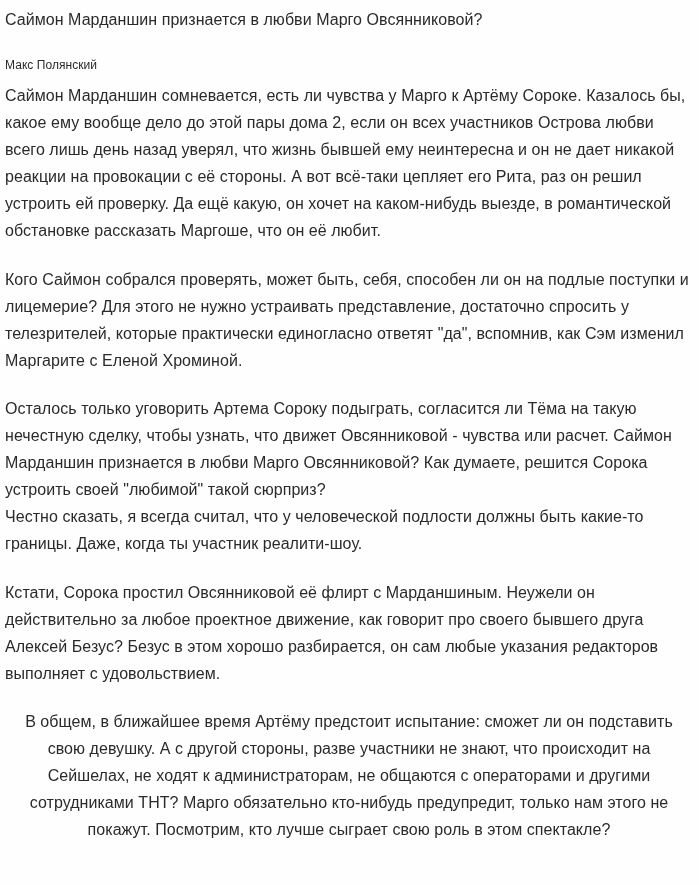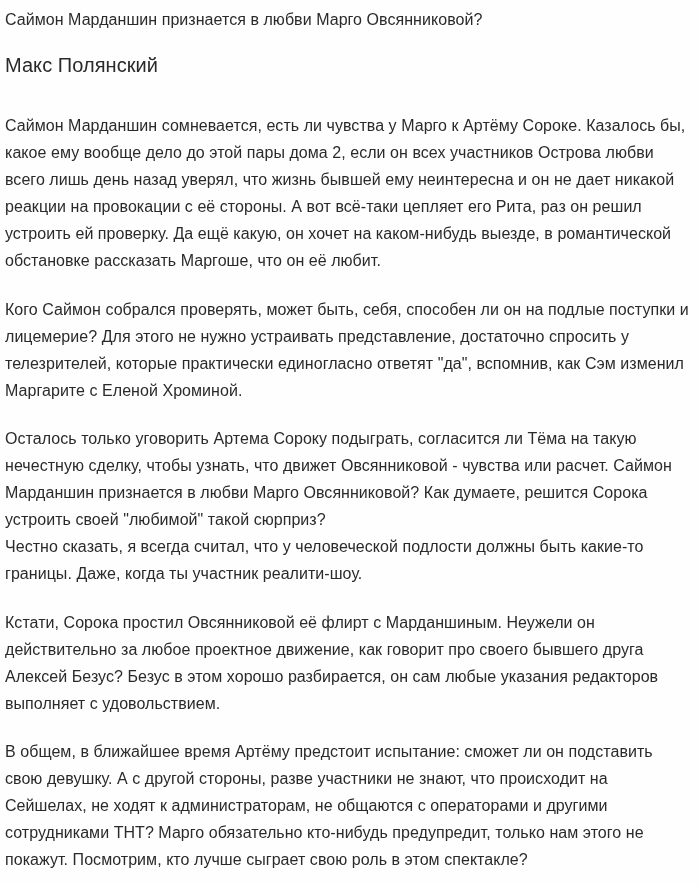--- a/index.html
+++ b/index.html
@@ -24,42 +24,43 @@
   }
   .article-title {
     font-size: 16px;
     line-height: 27px;
     font-weight: normal;
     margin: 0 0 0 0;
     padding: 0;
     letter-spacing: 0.05px;
   }
   .byline {
-    font-size: 20px;
+    font-size: 12px;
     line-height: 27px;
     font-weight: normal;
     margin: 19px 0 0 0;
     padding: 0;
     letter-spacing: 0.05px;
   }
   .body-block {
-    margin-top: 33px;
+    margin-top: 3px;
   }
   .para {
     font-size: 16px;
     line-height: 27.1px;
     margin: 0 0 21px 0;
     padding: 0;
     letter-spacing: 0.05px;
     text-align: left;
     white-space: pre-line;
     max-width: 688px;
   }
   .para:last-child {
     margin-bottom: 0;
+    text-align: center;
   }
 </style>
 </head>
 <body>
 
 <div class="page">
 
   <h1 class="article-title">Саймон Марданшин признается в любви Марго Овсянниковой?</h1>
 
   <div class="byline">Макс Полянский</div>

